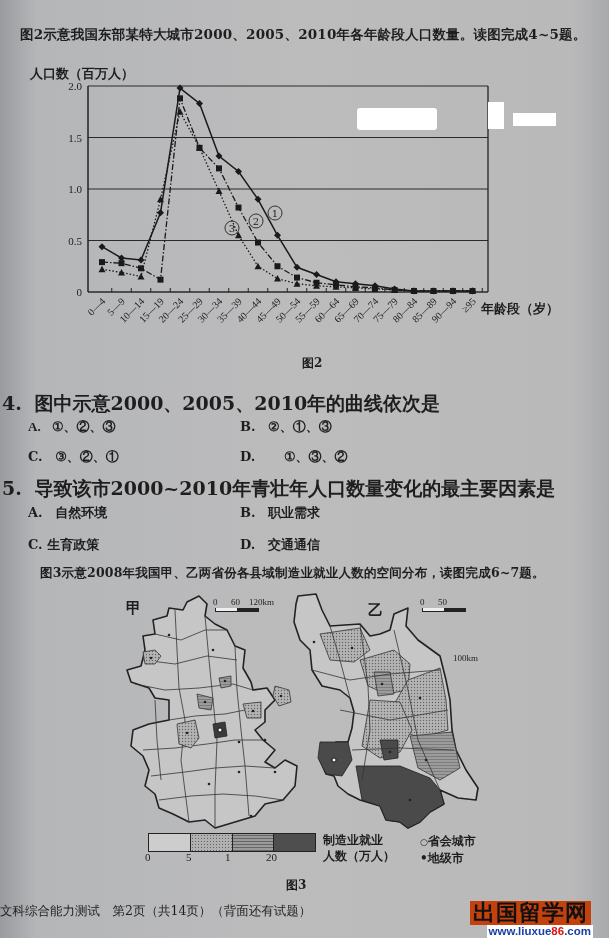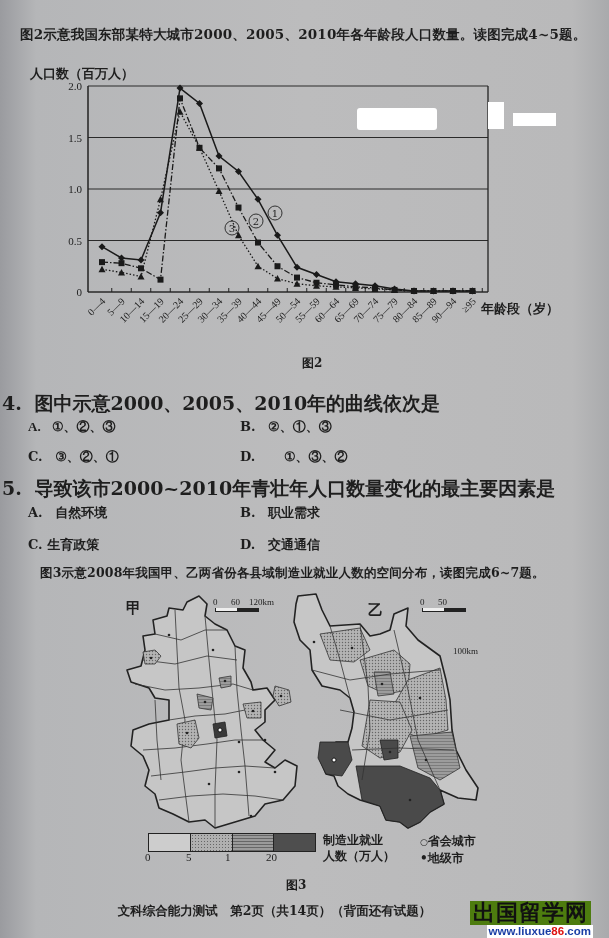--- a/index.html
+++ b/index.html
@@ -12,22 +12,22 @@
   .abs { position:absolute; }
   .intro { left:20px; top:26px; font-size:13.5px; font-weight:bold; letter-spacing:0.2px; white-space:nowrap; }
   .ylabel { left:30px; top:65px; font-size:13px; font-weight:bold; }
   .redact { background:#ffffff; }
   .fig-cap { font-size:12px; font-weight:bold; }
   .q { font-size:19px; font-weight:bold; white-space:nowrap; }
   .opt { font-size:13px; white-space:nowrap; font-weight:bold; }
   .map-label { font-size:15px; font-weight:bold; }
   .scale { font-size:9px; font-family:"Liberation Serif", serif; }
   .legend-text { font-size:12px; font-weight:bold; line-height:16px; }
-  .footer { left:0; width:549px; top:903px; text-align:center; font-size:12.5px; font-weight:bold; }
-  .wm-top { right:18px; top:901px; font-family:"DejaVu Sans", sans-serif; font-size:22px; font-weight:bold; color:#111; background:#4d7c0f; padding:0 3px; letter-spacing:1px; line-height:24px; }
+  .footer { left:0; width:549px; top:903px; font-size:12.5px; font-weight:normal; }
+  .wm-top { right:18px; top:901px; font-family:"DejaVu Sans", sans-serif; font-size:22px; font-weight:bold; color:#111; background:#c2410c; padding:0 3px; letter-spacing:1px; line-height:24px; }
   .wm-bot { right:16px; top:925px; font-family:"Liberation Sans", sans-serif; font-size:11.5px; font-weight:bold; color:#1a3ea5; background:#fff; padding:0 2px; line-height:13px; }
   .wm-bot .red { color:#d11; }
 </style>
 </head>
 <body>
 
 <div class="abs intro">图2示意我国东部某特大城市2000、2005、2010年各年龄段人口数量。读图完成4~5题。</div>
 <div class="abs ylabel">人口数（百万人）</div>
 
 <svg class="abs" style="left:0;top:0" width="609" height="360" id="chart">
@@ -185,21 +185,21 @@
 <div class="abs scale" style="left:213px;top:597px;width:60px;height:20px;">
   <span class="abs" style="left:0;top:0;">0</span>
   <span class="abs" style="left:18px;top:0;">60</span>
   <span class="abs" style="left:36px;top:0;">120km</span>
   <div class="abs" style="left:2px;top:11px;width:42px;height:3px;border:1px solid #222;border-top:none;background:linear-gradient(90deg,#eee 50%,#222 50%);"></div>
 </div>
 <div class="abs map-label" style="left:368px;top:601px;">乙</div>
 <div class="abs scale" style="left:420px;top:597px;width:60px;height:20px;">
   <span class="abs" style="left:0;top:0;">0</span>
   <span class="abs" style="left:18px;top:0;">50</span>
-  <span class="abs" style="left:33px;top:1px;margin-top:48px;">100km</span>
+  <span class="abs" style="left:33px;top:8px;margin-top:48px;">100km</span>
   <div class="abs" style="left:2px;top:11px;width:42px;height:3px;border:1px solid #222;border-top:none;background:linear-gradient(90deg,#eee 50%,#222 50%);"></div>
 </div>
 
 <svg class="abs" style="left:115px;top:590px" width="185" height="240" viewBox="0 0 185 240">
   <defs>
     <pattern id="dots" width="3" height="3" patternUnits="userSpaceOnUse">
         <rect width="3" height="3" fill="#b4b4b4"></rect>
         <circle cx="1.5" cy="1.5" r="0.7" fill="#666"></circle>
       </pattern>
     <pattern id="hatch" width="3" height="3" patternUnits="userSpaceOnUse">

